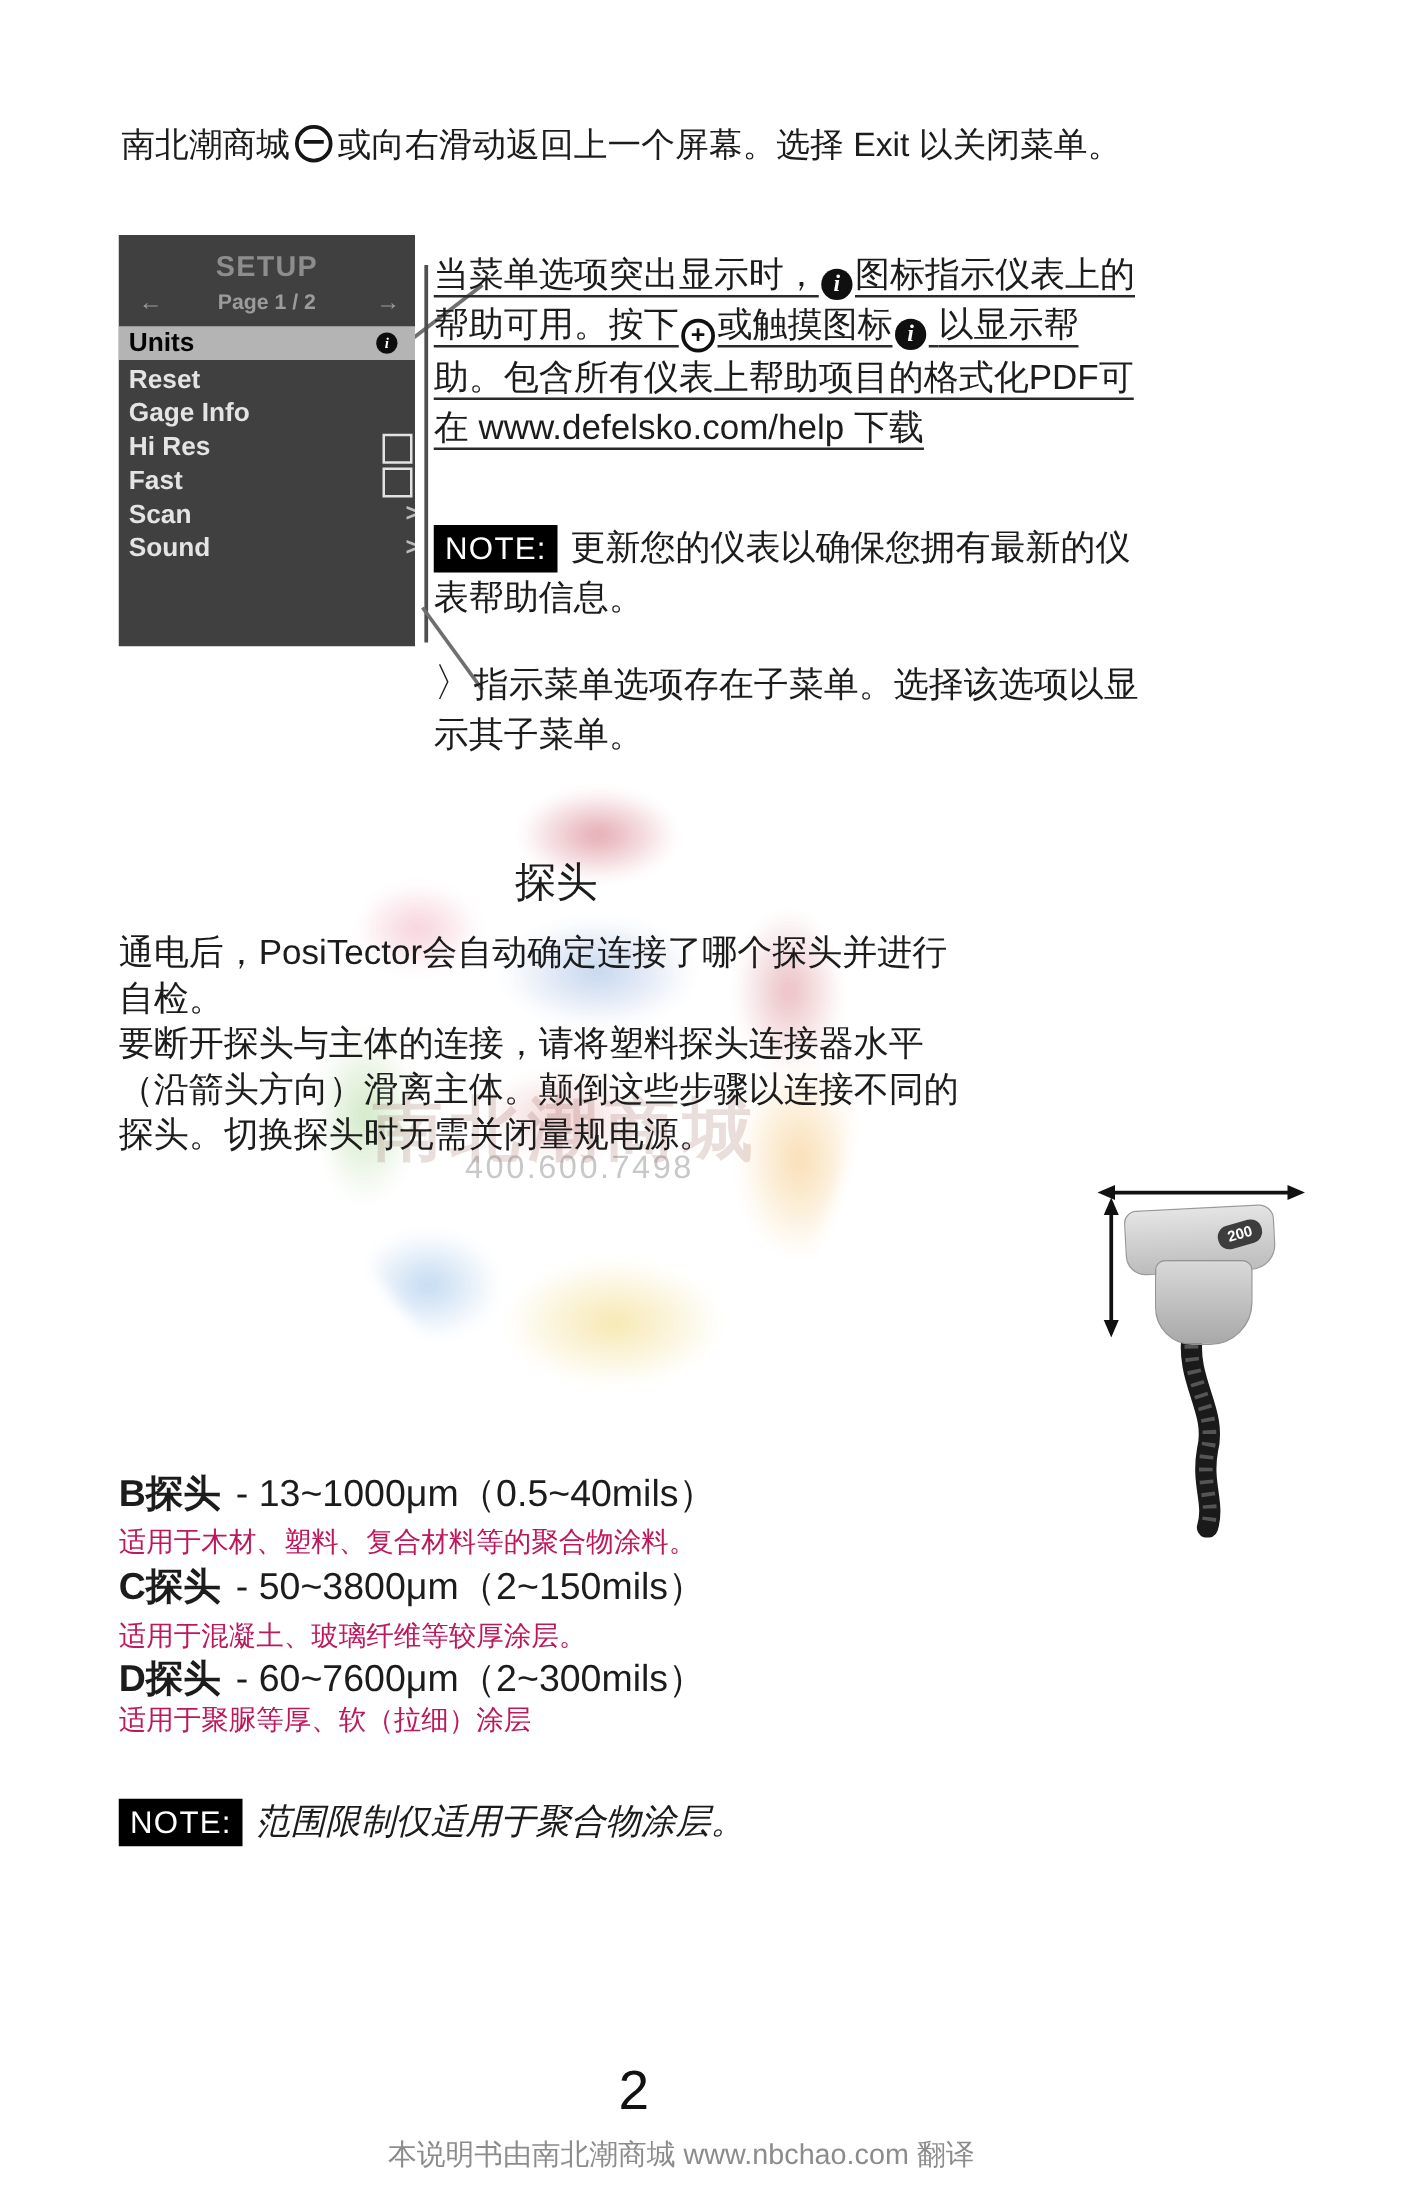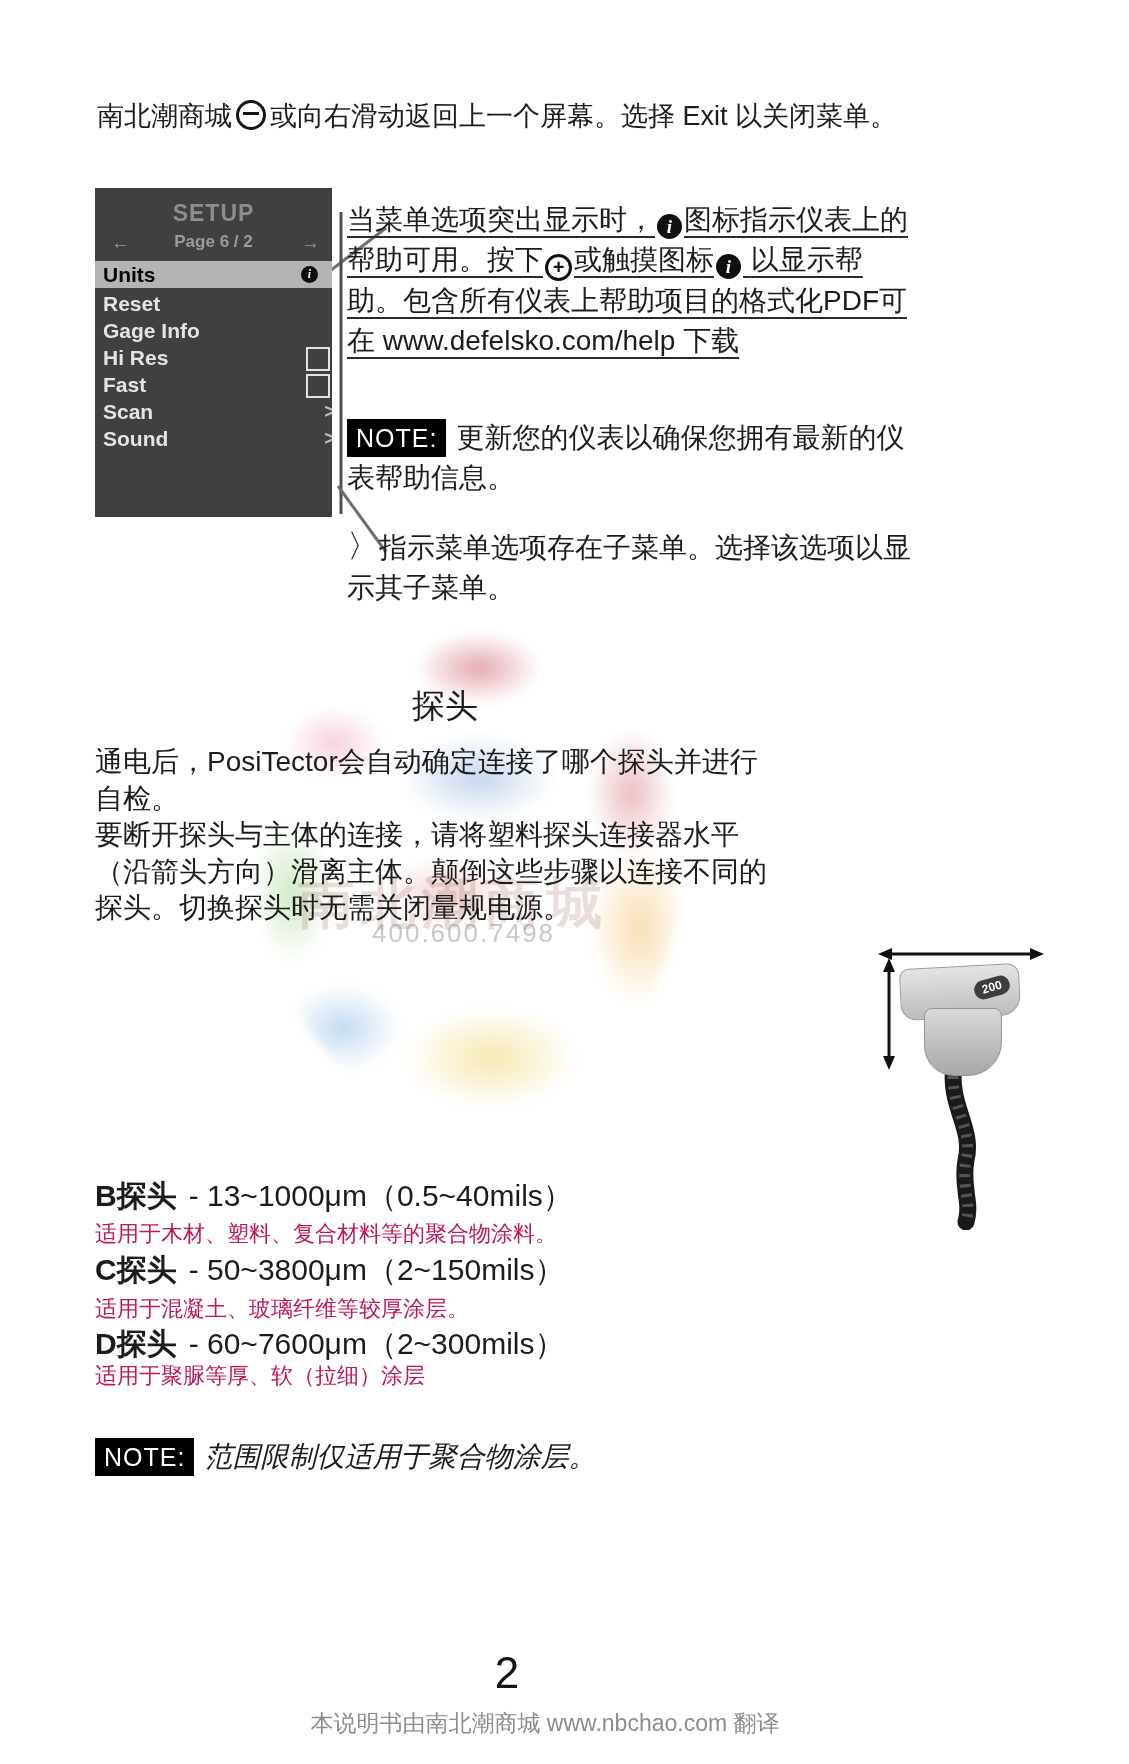--- a/index.html
+++ b/index.html
@@ -138,21 +138,21 @@
   </svg>
 
   <div class="abs cn intro">
     <span>南北潮商城</span><span class="minus-circle"><i></i></span><span>或向右滑动返回上一个屏幕。选择 Exit 以关闭菜单。</span>
   </div>
 
   <div class="abs menu">
     <div class="title">SETUP</div>
     <div class="nav">
       <span class="larr">←</span>
-      <span class="pg">Page 6 / 2</span>
+      <span class="pg">Page 1 / 2</span>
       <span class="rarr">→</span>
     </div>
     <div class="row hl" style="top:73px;">
       <span>Units</span>
       <span class="info-sm">i</span>
     </div>
     <div class="row" style="top:102px;">
       <span>Reset</span>
     </div>
     <div class="row" style="top:129px;">

